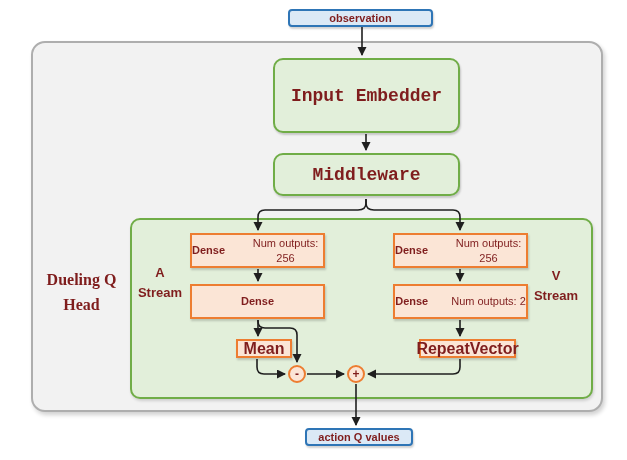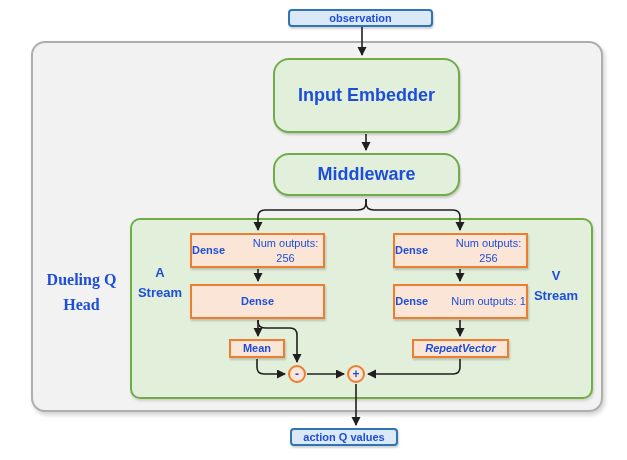--- a/index.html
+++ b/index.html
@@ -5,50 +5,50 @@
   :root{
     --blue-border:#2e75b6; --blue-fill:#dbe9f6;
     --green-border:#70ad47; --green-fill:#e2efda;
     --orange-border:#ed7d31; --orange-fill:#fbe5d6;
     --outer-fill:#f2f2f2; --outer-border:#aeaeae;
     --arrow:#1f1f1f;
   }
   html,body{margin:0;padding:0;background:#ffffff;}
   .canvas{
     position:relative; width:627px; height:460px; background:#ffffff;
-    font-family:"Liberation Sans", sans-serif; color:#1d4ed8; overflow:hidden;
+    font-family:"Liberation Sans", sans-serif; color:#7f1d1d; overflow:hidden;
   }
   .abs{position:absolute; box-sizing:border-box;}
   .container-gray{
     background:var(--outer-fill); border:2px solid var(--outer-border);
     border-radius:14px; box-shadow:2px 3px 4px rgba(0,0,0,0.18);
   }
   .container-green{
     background:var(--green-fill); border:2px solid var(--green-border);
     border-radius:10px; box-shadow:1px 2px 3px rgba(0,0,0,0.15);
   }
   .node{
     display:flex; align-items:center; justify-content:center; text-align:center;
     font-weight:bold; box-shadow:1px 2px 2px rgba(0,0,0,0.18);
   }
   .blue-node{
     background:var(--blue-fill); border:2px solid var(--blue-border);
     border-radius:4px; font-size:11px;
   }
   .green-node{
     background:var(--green-fill); border:2px solid var(--green-border);
-    border-radius:16px; font-size:18px;
+    border-radius:10px; font-size:18px;font-family:Liberation Mono, monospace;
   }
   .orange-node{
     background:var(--orange-fill); border:2px solid var(--orange-border);
     border-radius:0; flex-direction:row; line-height:1.35;gap:23px;
   }
   .orange-node .t{font-weight:bold; font-size:11px;}
   .orange-node .s{font-weight:normal; font-size:11px;}
-  .orange-small{font-size:11px;}
+  .orange-small{font-size:16px;margin-left:7px;}
   .op-circle{
     background:var(--orange-fill); border:2px solid var(--orange-border);
     border-radius:50%; display:flex; align-items:center; justify-content:center;
     font-weight:bold; font-size:12px; line-height:1;
   }
   .side-label{
     font-weight:bold; text-align:center; white-space:pre-line;
   }
   .dueling-label{font-size:16px; line-height:1.55;font-family:Liberation Serif, serif;}
   .stream-label{font-size:13px; line-height:1.5;}
@@ -85,30 +85,30 @@
   <div class="abs node orange-node" style="left:190px; top:284px; width:135px; height:35px;">
     <span class="t">Dense</span>
   </div>
 
   <div class="abs node orange-node" style="left:393px; top:233px; width:135px; height:35px;">
     <span class="t">Dense</span>
     <span class="s">Num outputs: 256</span>
   </div>
   <div class="abs node orange-node" style="left:393px; top:284px; width:135px; height:35px;">
     <span class="t">Dense</span>
-    <span class="s">Num outputs: 1</span>
+    <span class="s">Num outputs: 2</span>
   </div>
 
   <div class="abs node orange-node orange-small" style="left:229px; top:339px; width:56px; height:19px;">Mean</div>
-  <div class="abs node orange-node orange-small" style="left:412px; top:339px; width:97px; height:19px;font-style:italic;">RepeatVector</div>
+  <div class="abs node orange-node orange-small" style="left:412px; top:339px; width:97px; height:19px;">RepeatVector</div>
 
   <div class="abs op-circle" style="left:288px; top:365px; width:18px; height:18px;">-</div>
   <div class="abs op-circle" style="left:347px; top:365px; width:18px; height:18px;">+</div>
 
-  <div class="abs node blue-node" style="left:290px; top:428px; width:108px; height:18px;">action Q values</div>
+  <div class="abs node blue-node" style="left:305px; top:428px; width:108px; height:18px;">action Q values</div>
 
   <svg class="wires" width="627" height="460">
     <defs>
       <marker id="ah" markerUnits="userSpaceOnUse" markerWidth="10" markerHeight="10" refX="8" refY="4.5" orient="auto">
         <path d="M0,0 L9,4.5 L0,9 Z"></path>
       </marker>
     </defs>
     <path d="M362 27 L362 55" marker-end="url(#ah)"></path>
     <path d="M366 134 L366 150" marker-end="url(#ah)"></path>
     <path d="M366 199 L366 203 Q366 210 358 210 L265 210 Q258 210 258 217 L258 230" marker-end="url(#ah)"></path>

